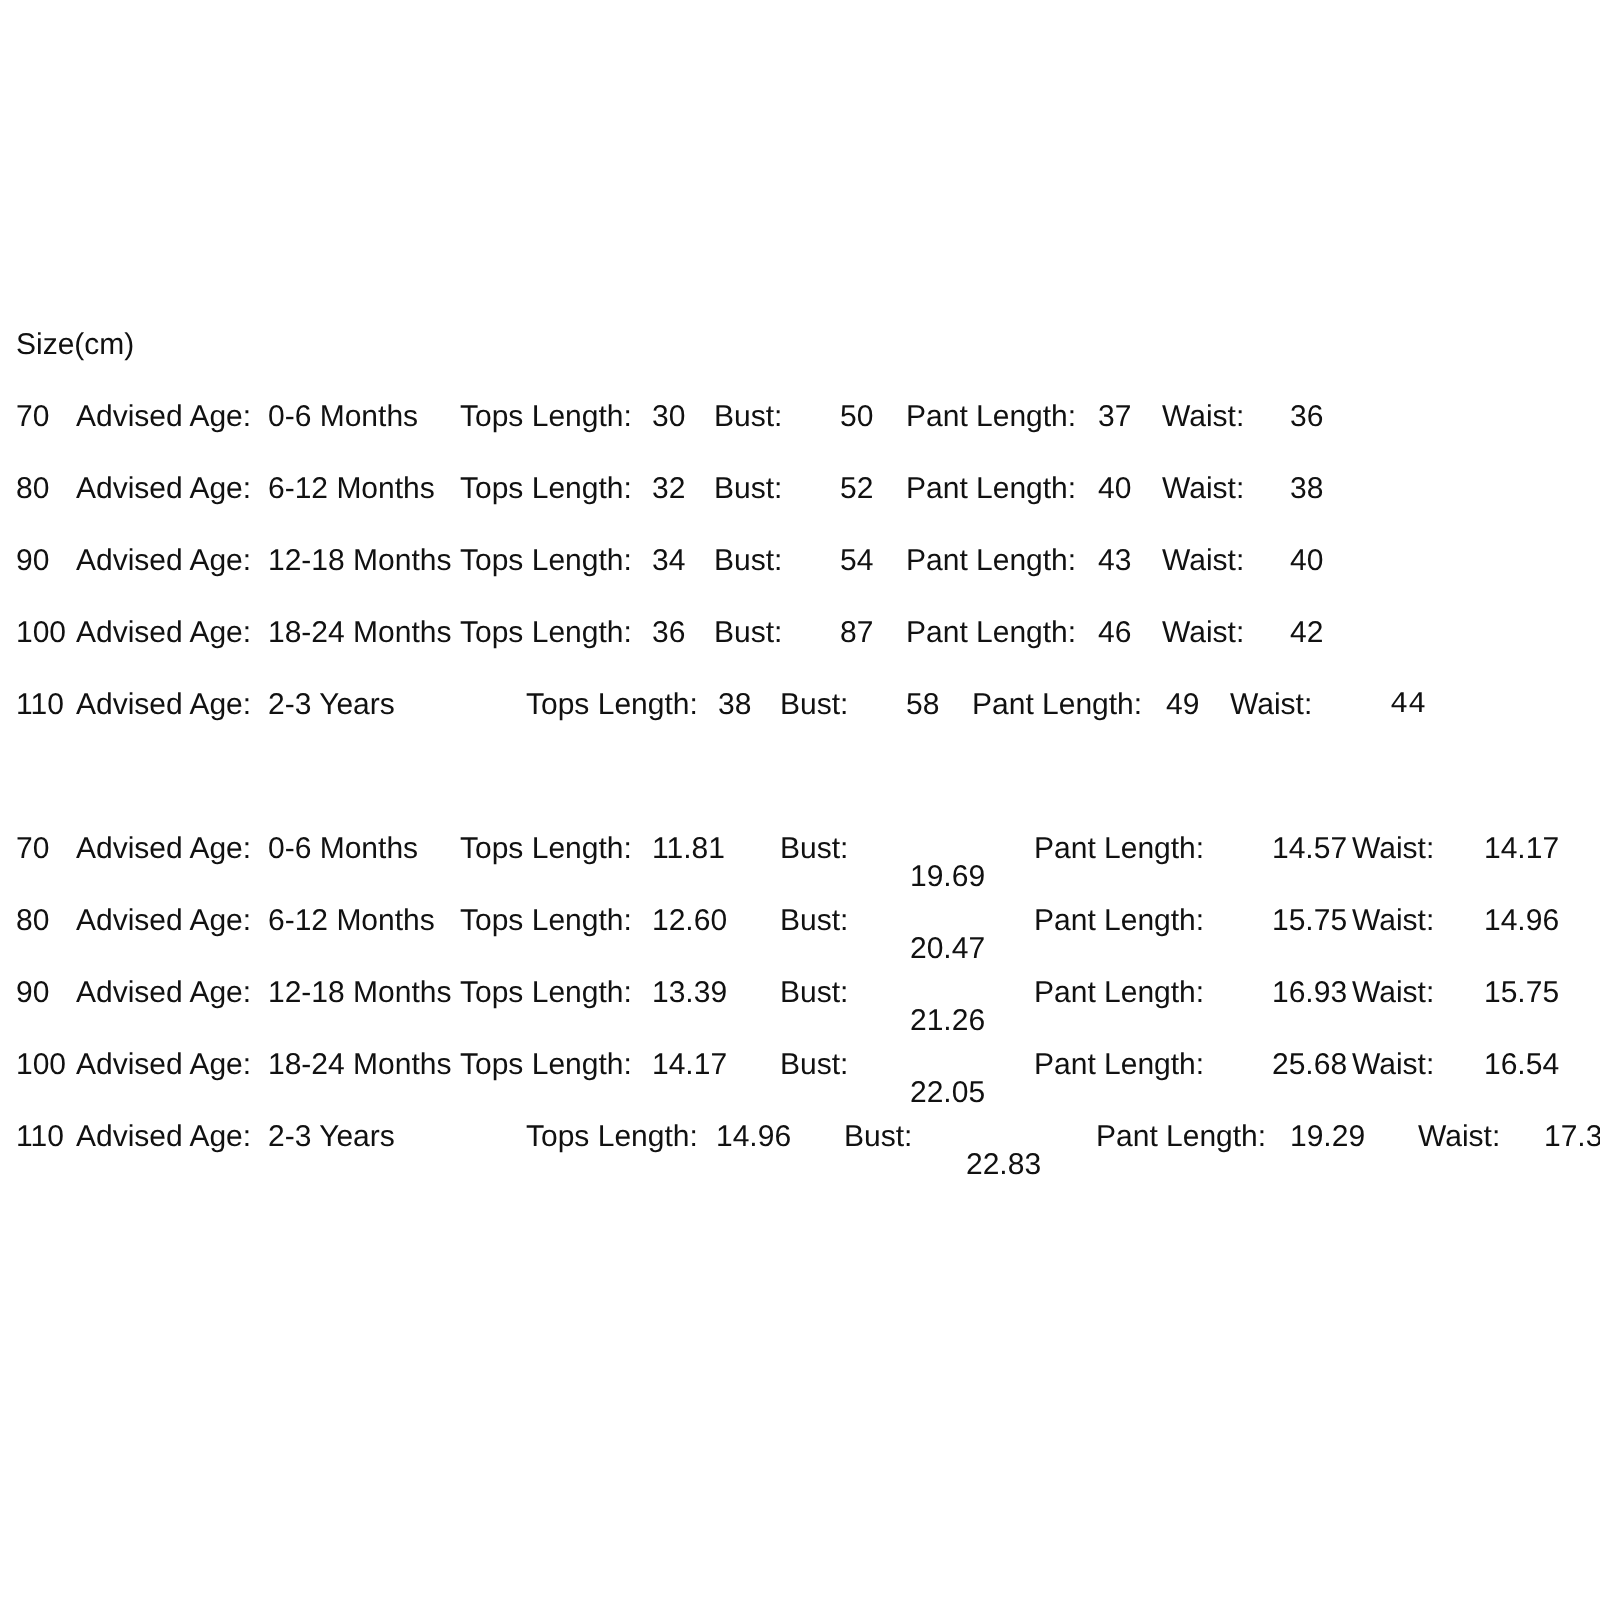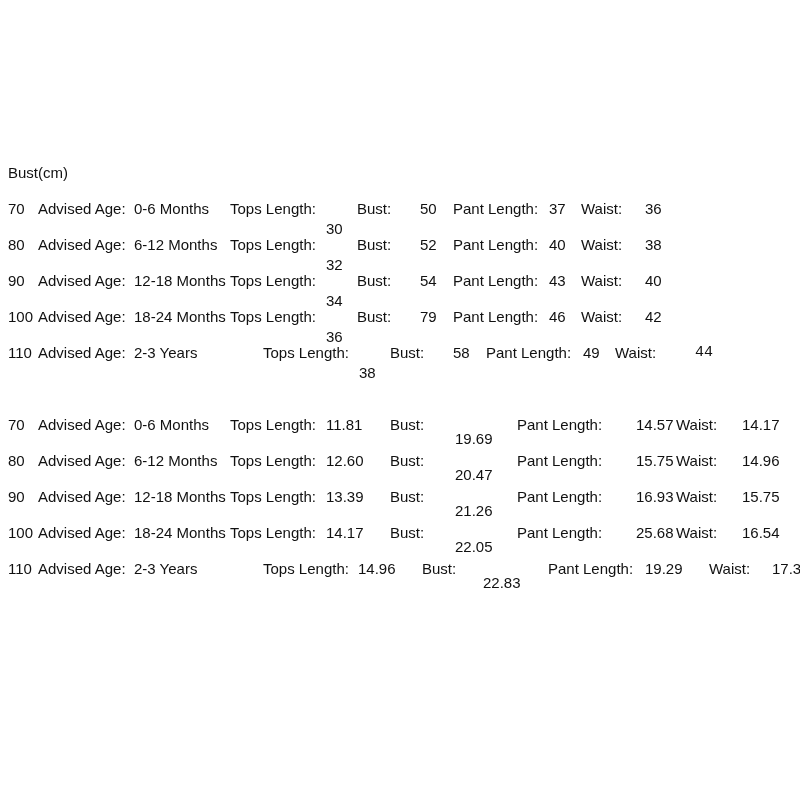--- a/index.html
+++ b/index.html
@@ -38,21 +38,21 @@
     position: absolute;
     top: 0;
     white-space: nowrap;
   }
   
   .c-size   { left: 8px; }
   .c-agelab { left: 38px; }
   .c-age    { left: 134px; }
   
   .cm .c-topslab  { left: 230px; }
-  .cm .c-tops     { left: 326px; margin-top: 20px; }
+  .cm .c-tops     { left: 326px; }
   .cm .c-bustlab  { left: 357px; }
   .cm .c-bust     { left: 420px; }
   .cm .c-pantlab  { left: 453px; }
   .cm .c-pant     { left: 549px; }
   .cm .c-waistlab { left: 581px; }
   .cm .c-waist    { left: 645px; }
   
   .cm.last .c-topslab  { left: 263px; }
   .cm.last .c-tops     { left: 359px; }
   .cm.last .c-bustlab  { left: 390px; }
@@ -77,21 +77,21 @@
   .inch.last .c-bust     { left: 483px; }
   .inch.last .c-pantlab  { left: 548px; }
   .inch.last .c-pant     { left: 645px; }
   .inch.last .c-waistlab { left: 709px; }
   .inch.last .c-waist    { left: 772px; }
 </style>
 </head>
 <body>
 
 <div class="section" id="sec-cm">
-  <div class="section-title">Bust(cm)</div>
+  <div class="section-title">Size(cm)</div>
 
   <div class="row cm">
     <span class="cell c-size">70</span>
     <span class="cell c-agelab">Advised Age:</span>
     <span class="cell c-age">0-6 Months</span>
     <span class="cell c-topslab">Tops Length:</span>
     <span class="cell c-tops">30</span>
     <span class="cell c-bustlab">Bust:</span>
     <span class="cell c-bust">50</span>
     <span class="cell c-pantlab">Pant Length:</span>
@@ -128,21 +128,21 @@
     <span class="cell c-waist">40</span>
   </div>
 
   <div class="row cm">
     <span class="cell c-size">100</span>
     <span class="cell c-agelab">Advised Age:</span>
     <span class="cell c-age">18-24 Months</span>
     <span class="cell c-topslab">Tops Length:</span>
     <span class="cell c-tops">36</span>
     <span class="cell c-bustlab">Bust:</span>
-    <span class="cell c-bust">79</span>
+    <span class="cell c-bust">87</span>
     <span class="cell c-pantlab">Pant Length:</span>
     <span class="cell c-pant">46</span>
     <span class="cell c-waistlab">Waist:</span>
     <span class="cell c-waist">42</span>
   </div>
 
   <div class="row cm last">
     <span class="cell c-size">110</span>
     <span class="cell c-agelab">Advised Age:</span>
     <span class="cell c-age">2-3 Years</span>

